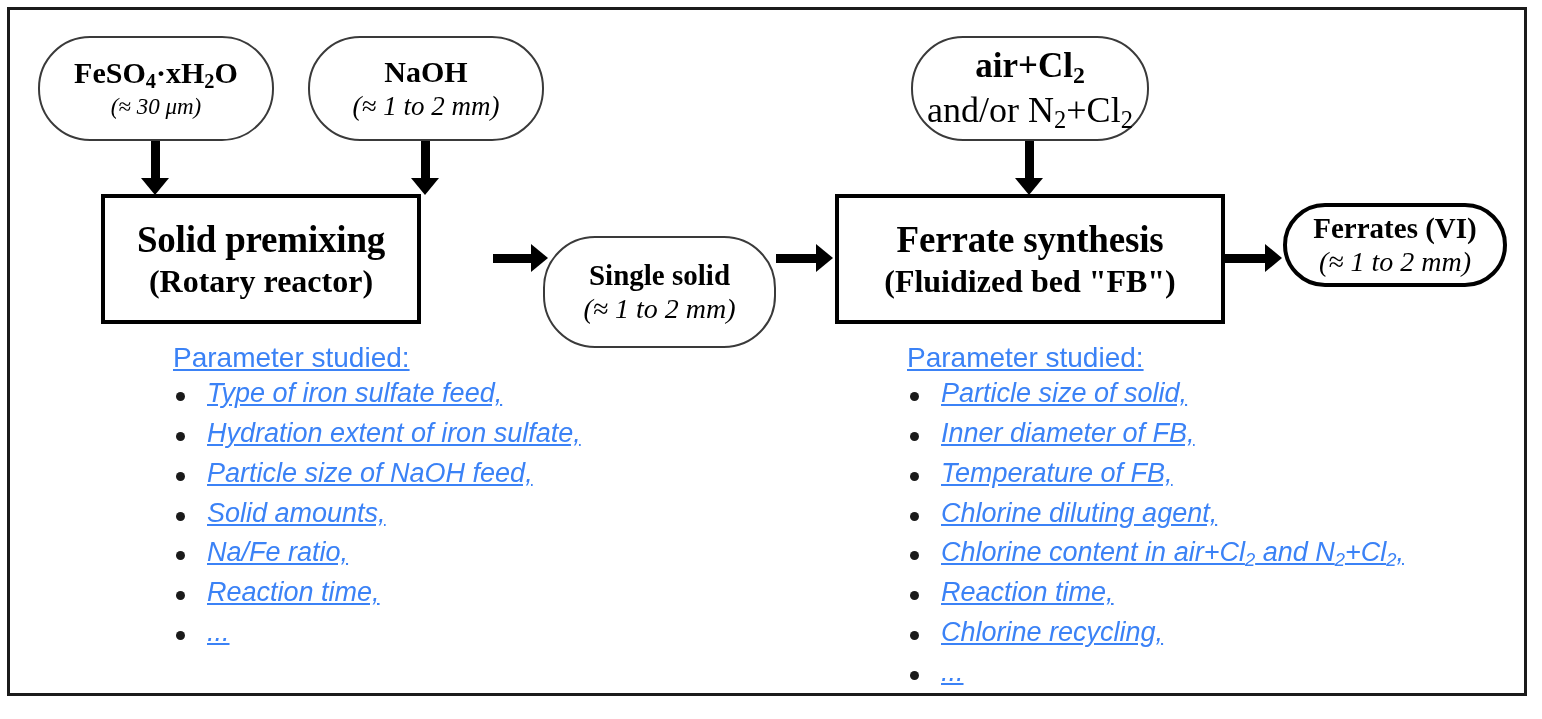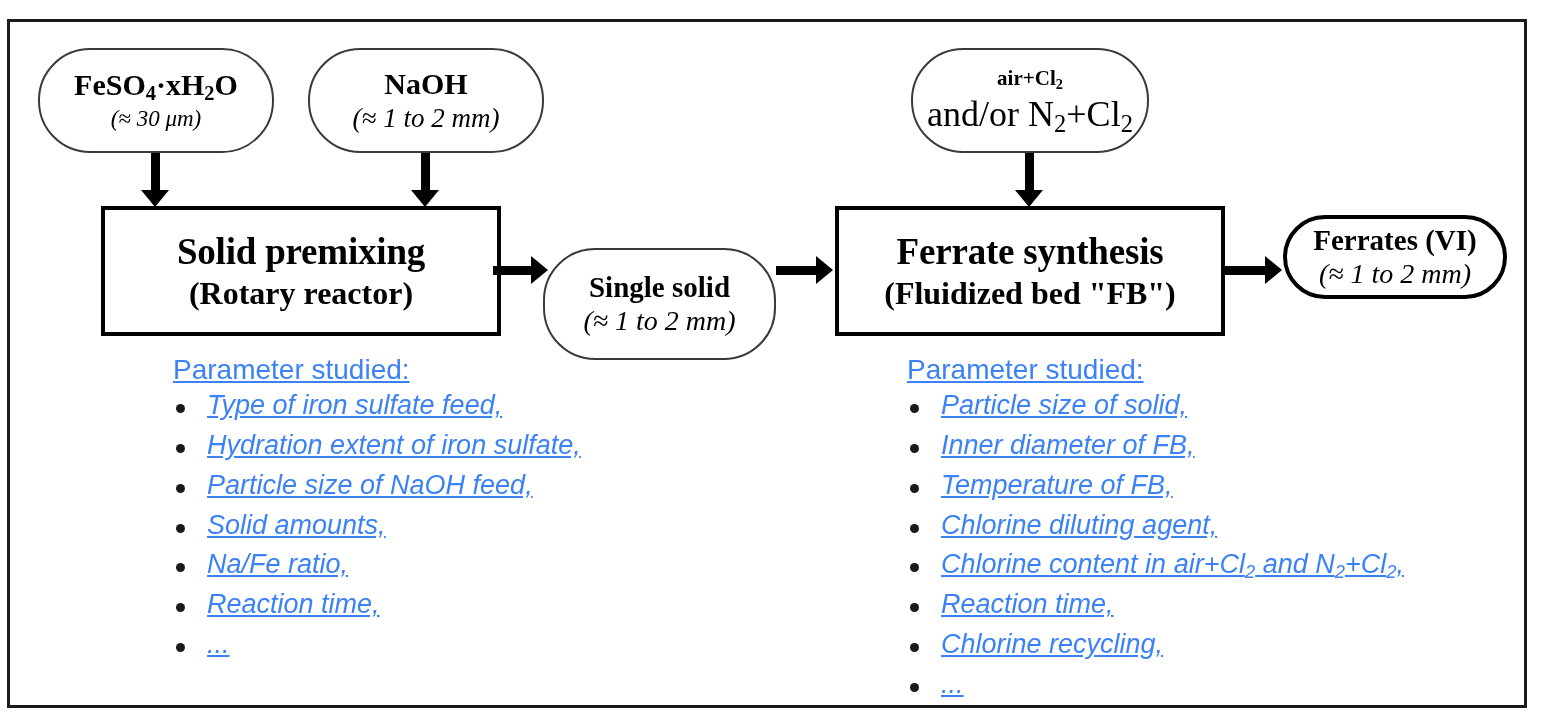--- a/index.html
+++ b/index.html
@@ -12,21 +12,21 @@
     width: 1542px;
     height: 719px;
     background: #ffffff;
     overflow: hidden;
     font-family: "Liberation Serif", "DejaVu Serif", serif;
   }
   
   #frame {
     position: absolute;
     left: 7px;
-    top: 19px;
+    top: 7px;
     width: 1520px;
     height: 689px;
     border: 3px solid #1b1b1b;
     background: #ffffff;
     box-sizing: border-box;
   }
 
   
   .node {
     position: absolute;
@@ -72,21 +72,21 @@
     font-size: 0.68em;
     vertical-align: -0.26em;
     line-height: 0;
   }
 
   
   #node-feso4 .n-title { font-size: 30px; }
   #node-feso4 .n-sub   { font-size: 23px; margin-top: 5px; text-align: center; }
   #node-naoh  .n-title { font-size: 30px; }
   #node-naoh  .n-sub   { font-size: 27px; margin-top: 3px; }
-  #node-gas   .n-title { font-size: 21px; }
+  #node-gas   .n-title { font-size: 35px; }
   #node-gas   .n-sub2  { font-size: 36px; margin-top: 6px; white-space: nowrap; }
 
   #node-premix .n-title { font-size: 37px; letter-spacing: -0.2px; }
   #node-premix .n-sub-plain { font-size: 32px; margin-top: 4px; }
   #node-ferrate .n-title { font-size: 37px; letter-spacing: -0.2px; }
   #node-ferrate .n-sub-plain { font-size: 32px; margin-top: 4px; }
 
   #node-single .n-title { font-size: 29px; }
   #node-single .n-sub   { font-size: 28px; margin-top: 2px; }
   #node-ferrates .n-title { font-size: 29px; }
@@ -187,21 +187,21 @@
 
     <div class="arrow-v" style="left:141px; top:131px; height:40px;"></div>
     <div class="arrow-v-head" style="left:131px; top:168px;"></div>
 
     <div class="arrow-v" style="left:411px; top:131px; height:40px;"></div>
     <div class="arrow-v-head" style="left:401px; top:168px;"></div>
 
     <div class="arrow-v" style="left:1015px; top:131px; height:40px;"></div>
     <div class="arrow-v-head" style="left:1005px; top:168px;"></div>
 
-    <div class="node rect-thick" id="node-premix" style="left:91px; top:184px; width:400px; height:130px;">
+    <div class="node rect-thick" id="node-premix" style="left:91px; top:184px; width:320px; height:130px;">
       <div class="n-title">Solid premixing</div>
       <div class="n-sub-plain">(Rotary reactor)</div>
     </div>
 
     <div class="arrow-h" style="left:483px; top:244px; width:40px;"></div>
     <div class="arrow-h-head" style="left:521px; top:234px;"></div>
 
     <div class="node rounded-thin" id="node-single" style="left:533px; top:193px; width:233px; height:112px;margin-top:33px;">
       <div class="n-title">Single solid</div>
       <div class="n-sub">(≈ 1 to 2 mm)</div>

